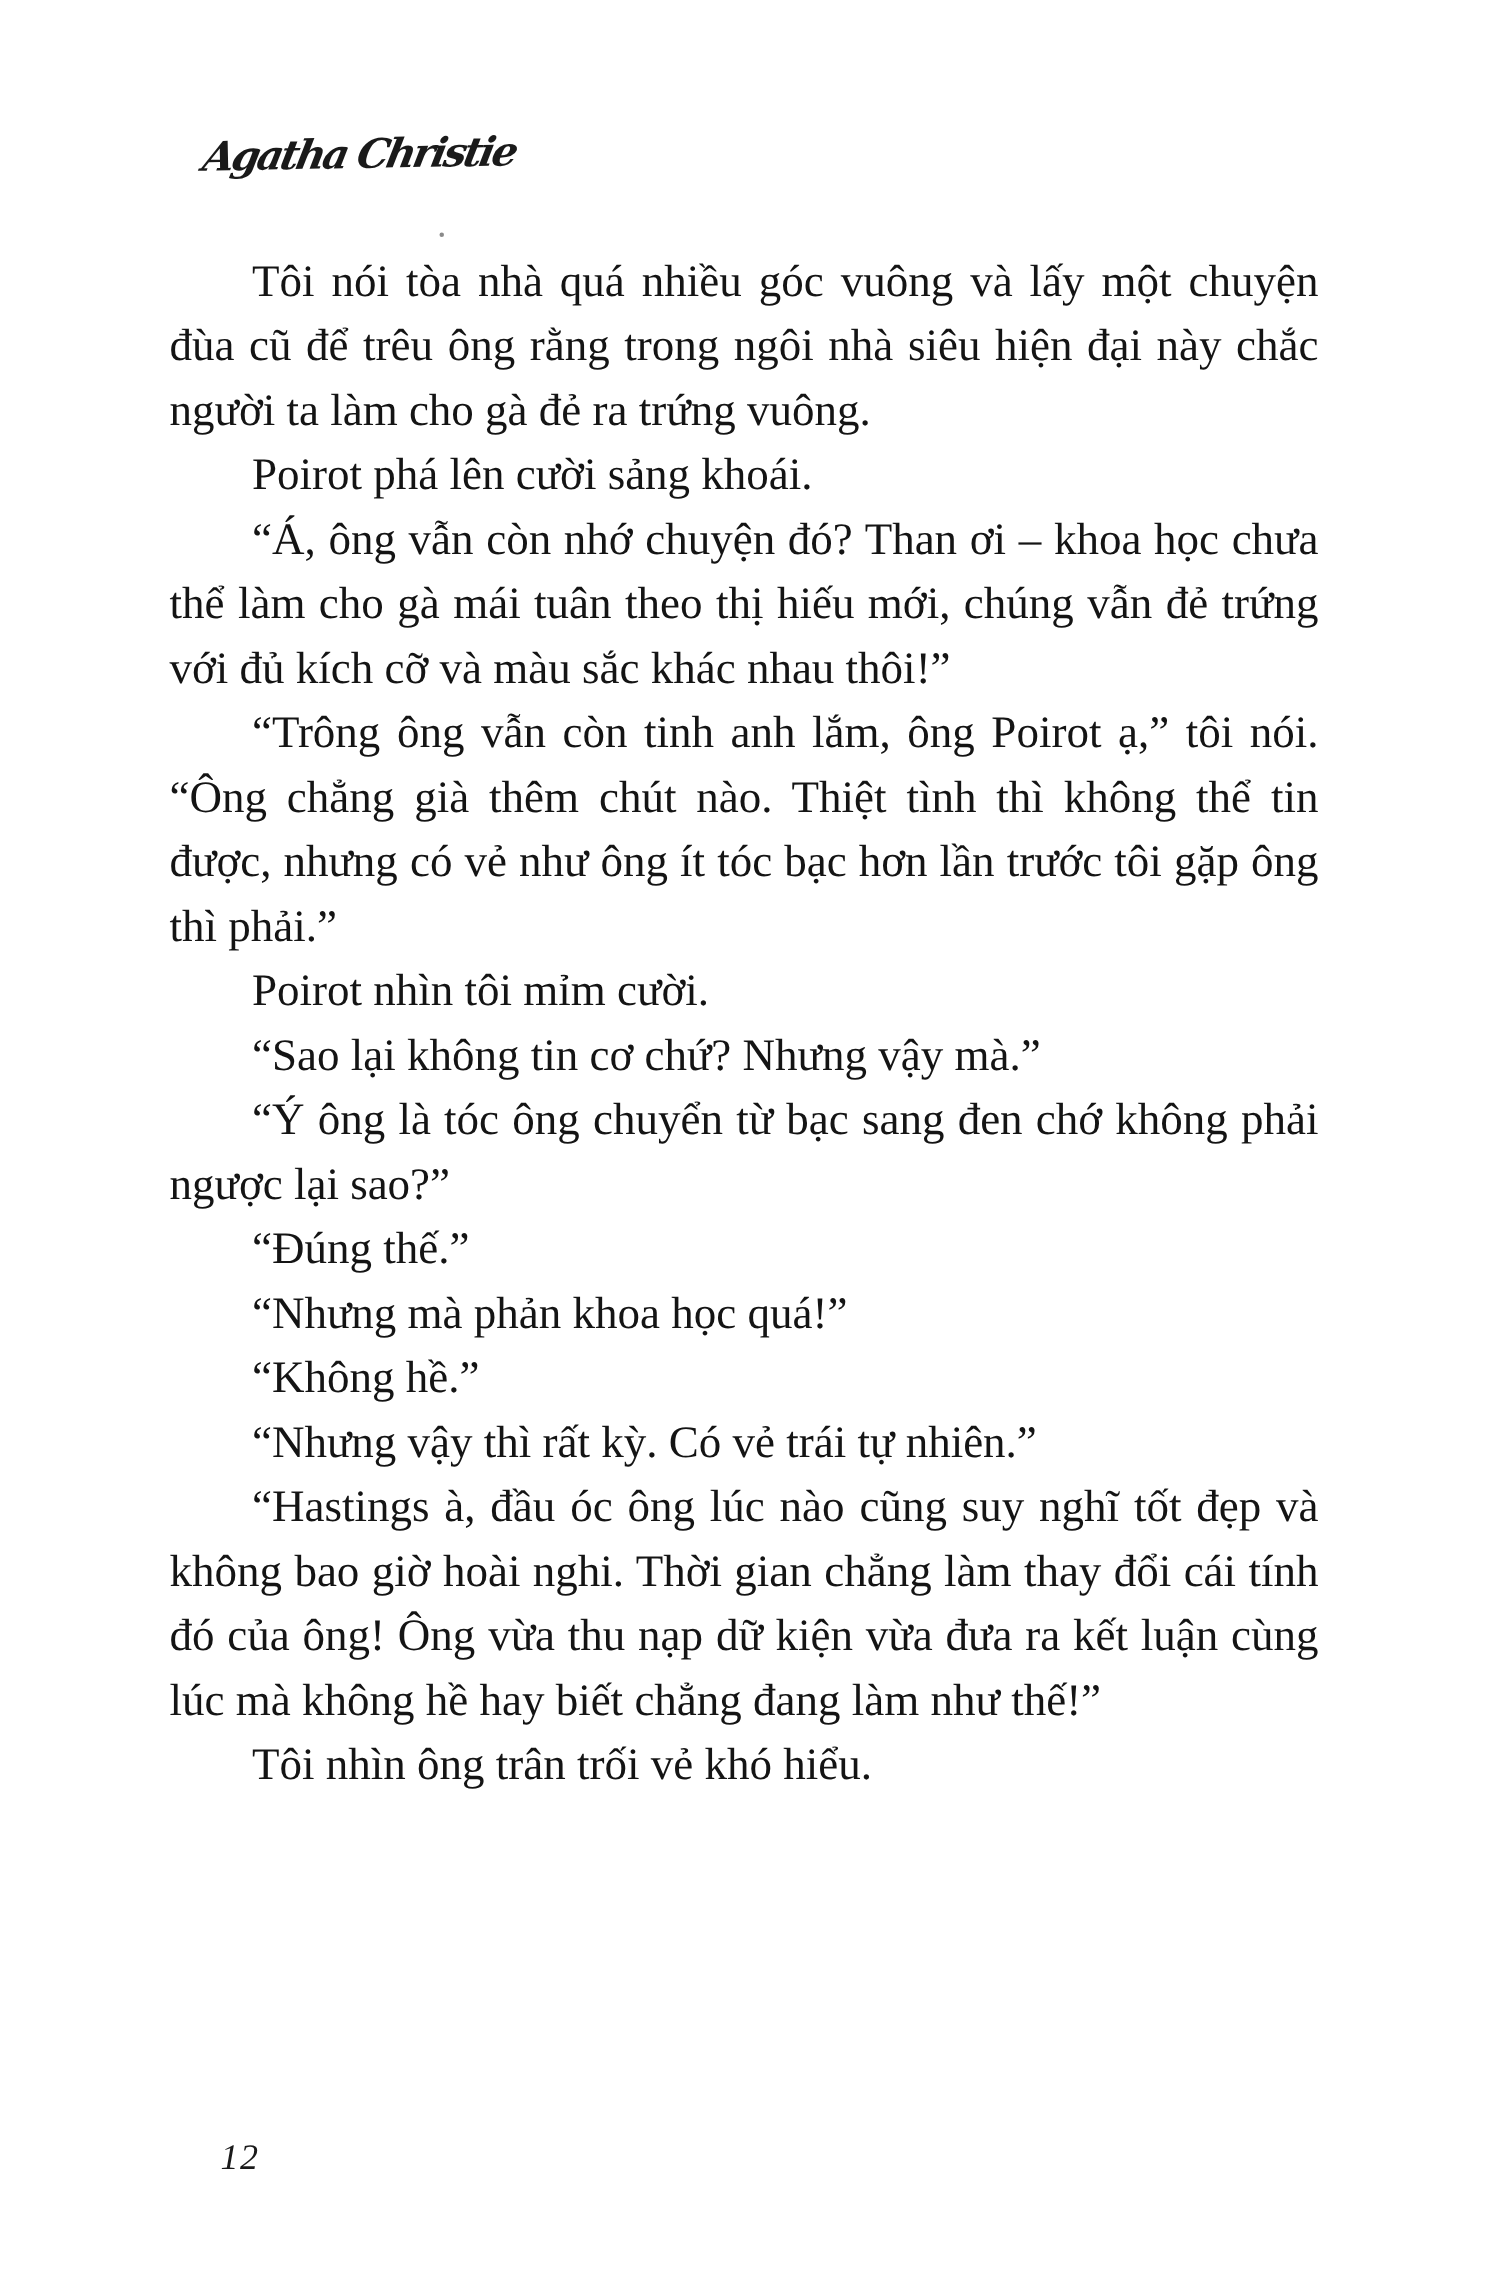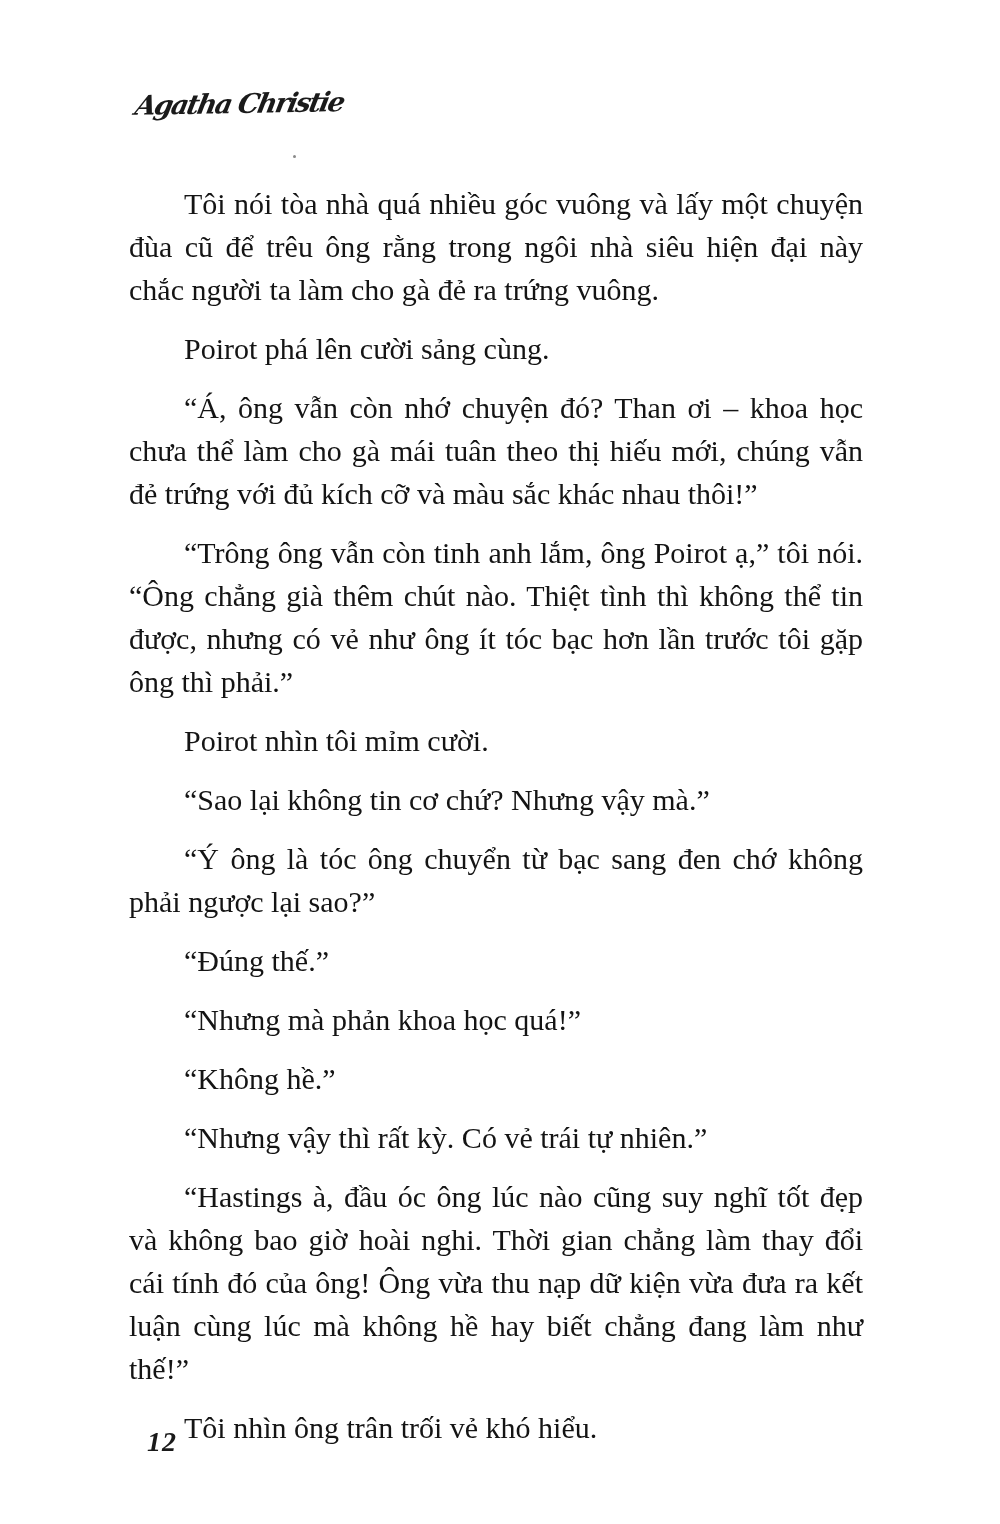--- a/index.html
+++ b/index.html
@@ -51,50 +51,50 @@
     position: absolute;
     left: 113px;
     top: 166px;
     width: 766px;
     font-size: 30px;
     line-height: 43px;
     text-align: justify;
     text-justify: inter-word;
   }
   .body-text p {
-    margin: 16px;
+    margin: 0;
     padding: 0;
     text-indent: 55px;
   }
   
   .page-number {
     position: absolute;
     left: 147px;
     top: 1426px;
     font-style: italic;
-    font-weight: bold;
-    font-size: 28px;
+    font-weight: normal;
+    font-size: 24px;
     letter-spacing: 1px;
     color: #1a1a1a;
   }
 </style>
 </head>
 <body>
 
 <div class="page">
 
   <div class="signature">
     <span class="sig-text">Agatha Christie</span>
   </div>
 
   <div class="speck"></div>
 
   <div class="body-text">
     <p>Tôi nói tòa nhà quá nhiều góc vuông và lấy một chuyện đùa cũ để trêu ông rằng trong ngôi nhà siêu hiện đại này chắc người ta làm cho gà đẻ ra trứng vuông.</p>
-    <p>Poirot phá lên cười sảng cùng.</p>
+    <p>Poirot phá lên cười sảng khoái.</p>
     <p>“Á, ông vẫn còn nhớ chuyện đó? Than ơi – khoa học chưa thể làm cho gà mái tuân theo thị hiếu mới, chúng vẫn đẻ trứng với đủ kích cỡ và màu sắc khác nhau thôi!”</p>
     <p>“Trông ông vẫn còn tinh anh lắm, ông Poirot ạ,” tôi nói. “Ông chẳng già thêm chút nào. Thiệt tình thì không thể tin được, nhưng có vẻ như ông ít tóc bạc hơn lần trước tôi gặp ông thì phải.”</p>
     <p>Poirot nhìn tôi mỉm cười.</p>
     <p>“Sao lại không tin cơ chứ? Nhưng vậy mà.”</p>
     <p>“Ý ông là tóc ông chuyển từ bạc sang đen chớ không phải ngược lại sao?”</p>
     <p>“Đúng thế.”</p>
     <p>“Nhưng mà phản khoa học quá!”</p>
     <p>“Không hề.”</p>
     <p>“Nhưng vậy thì rất kỳ. Có vẻ trái tự nhiên.”</p>
     <p>“Hastings à, đầu óc ông lúc nào cũng suy nghĩ tốt đẹp và không bao giờ hoài nghi. Thời gian chẳng làm thay đổi cái tính đó của ông! Ông vừa thu nạp dữ kiện vừa đưa ra kết luận cùng lúc mà không hề hay biết chẳng đang làm như thế!”</p>

